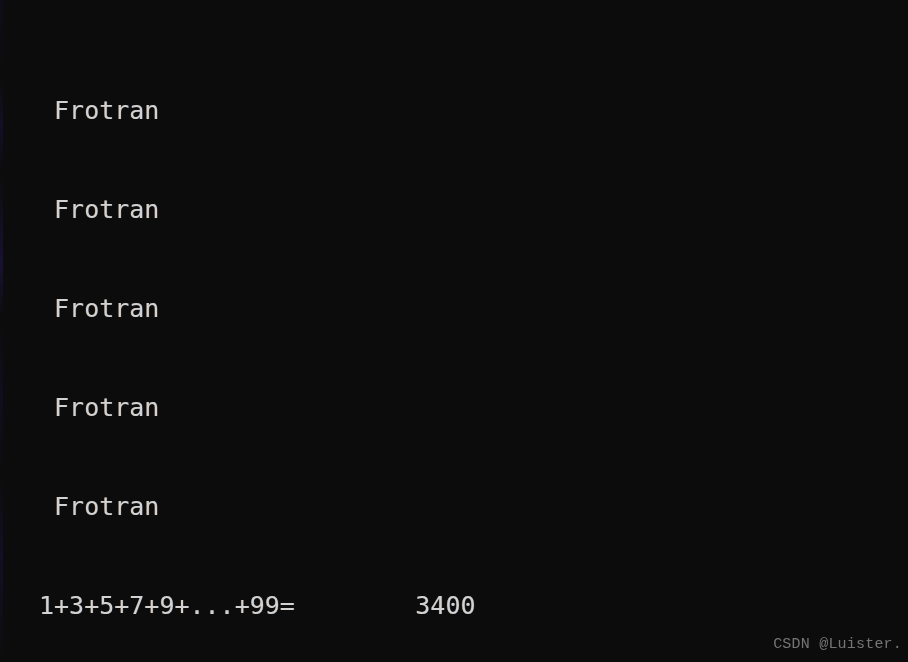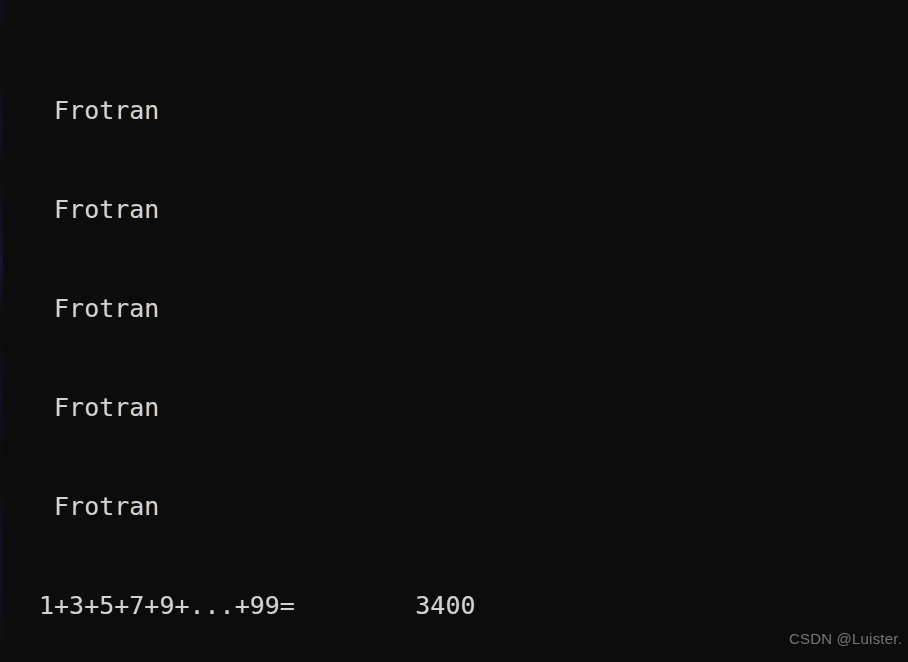--- a/index.html
+++ b/index.html
@@ -63,22 +63,22 @@
         #100c18 0%, #0c0c0c 12%, #151026 19%,
         #0c0c0c 26%, #1a1230 40%, #0c0c0c 48%,
         #120e1e 60%, #0c0c0c 72%, #141024 84%, #0c0c0c 100%);
     pointer-events: none;
     opacity: 0.95;
   }
 
   #watermark {
     position: absolute;
     right: 6px;
-    bottom: 15px;
-    font-family: Liberation Sans, sans-serif;
+    bottom: 9px;
+    font-family: Liberation Mono, monospace;
     font-size: 15px;
     color: #8c8c8c;
     opacity: 0.82;
     letter-spacing: 0.2px;
     white-space: pre;
     pointer-events: none;
   }
 </style>
 </head>
 <body>

